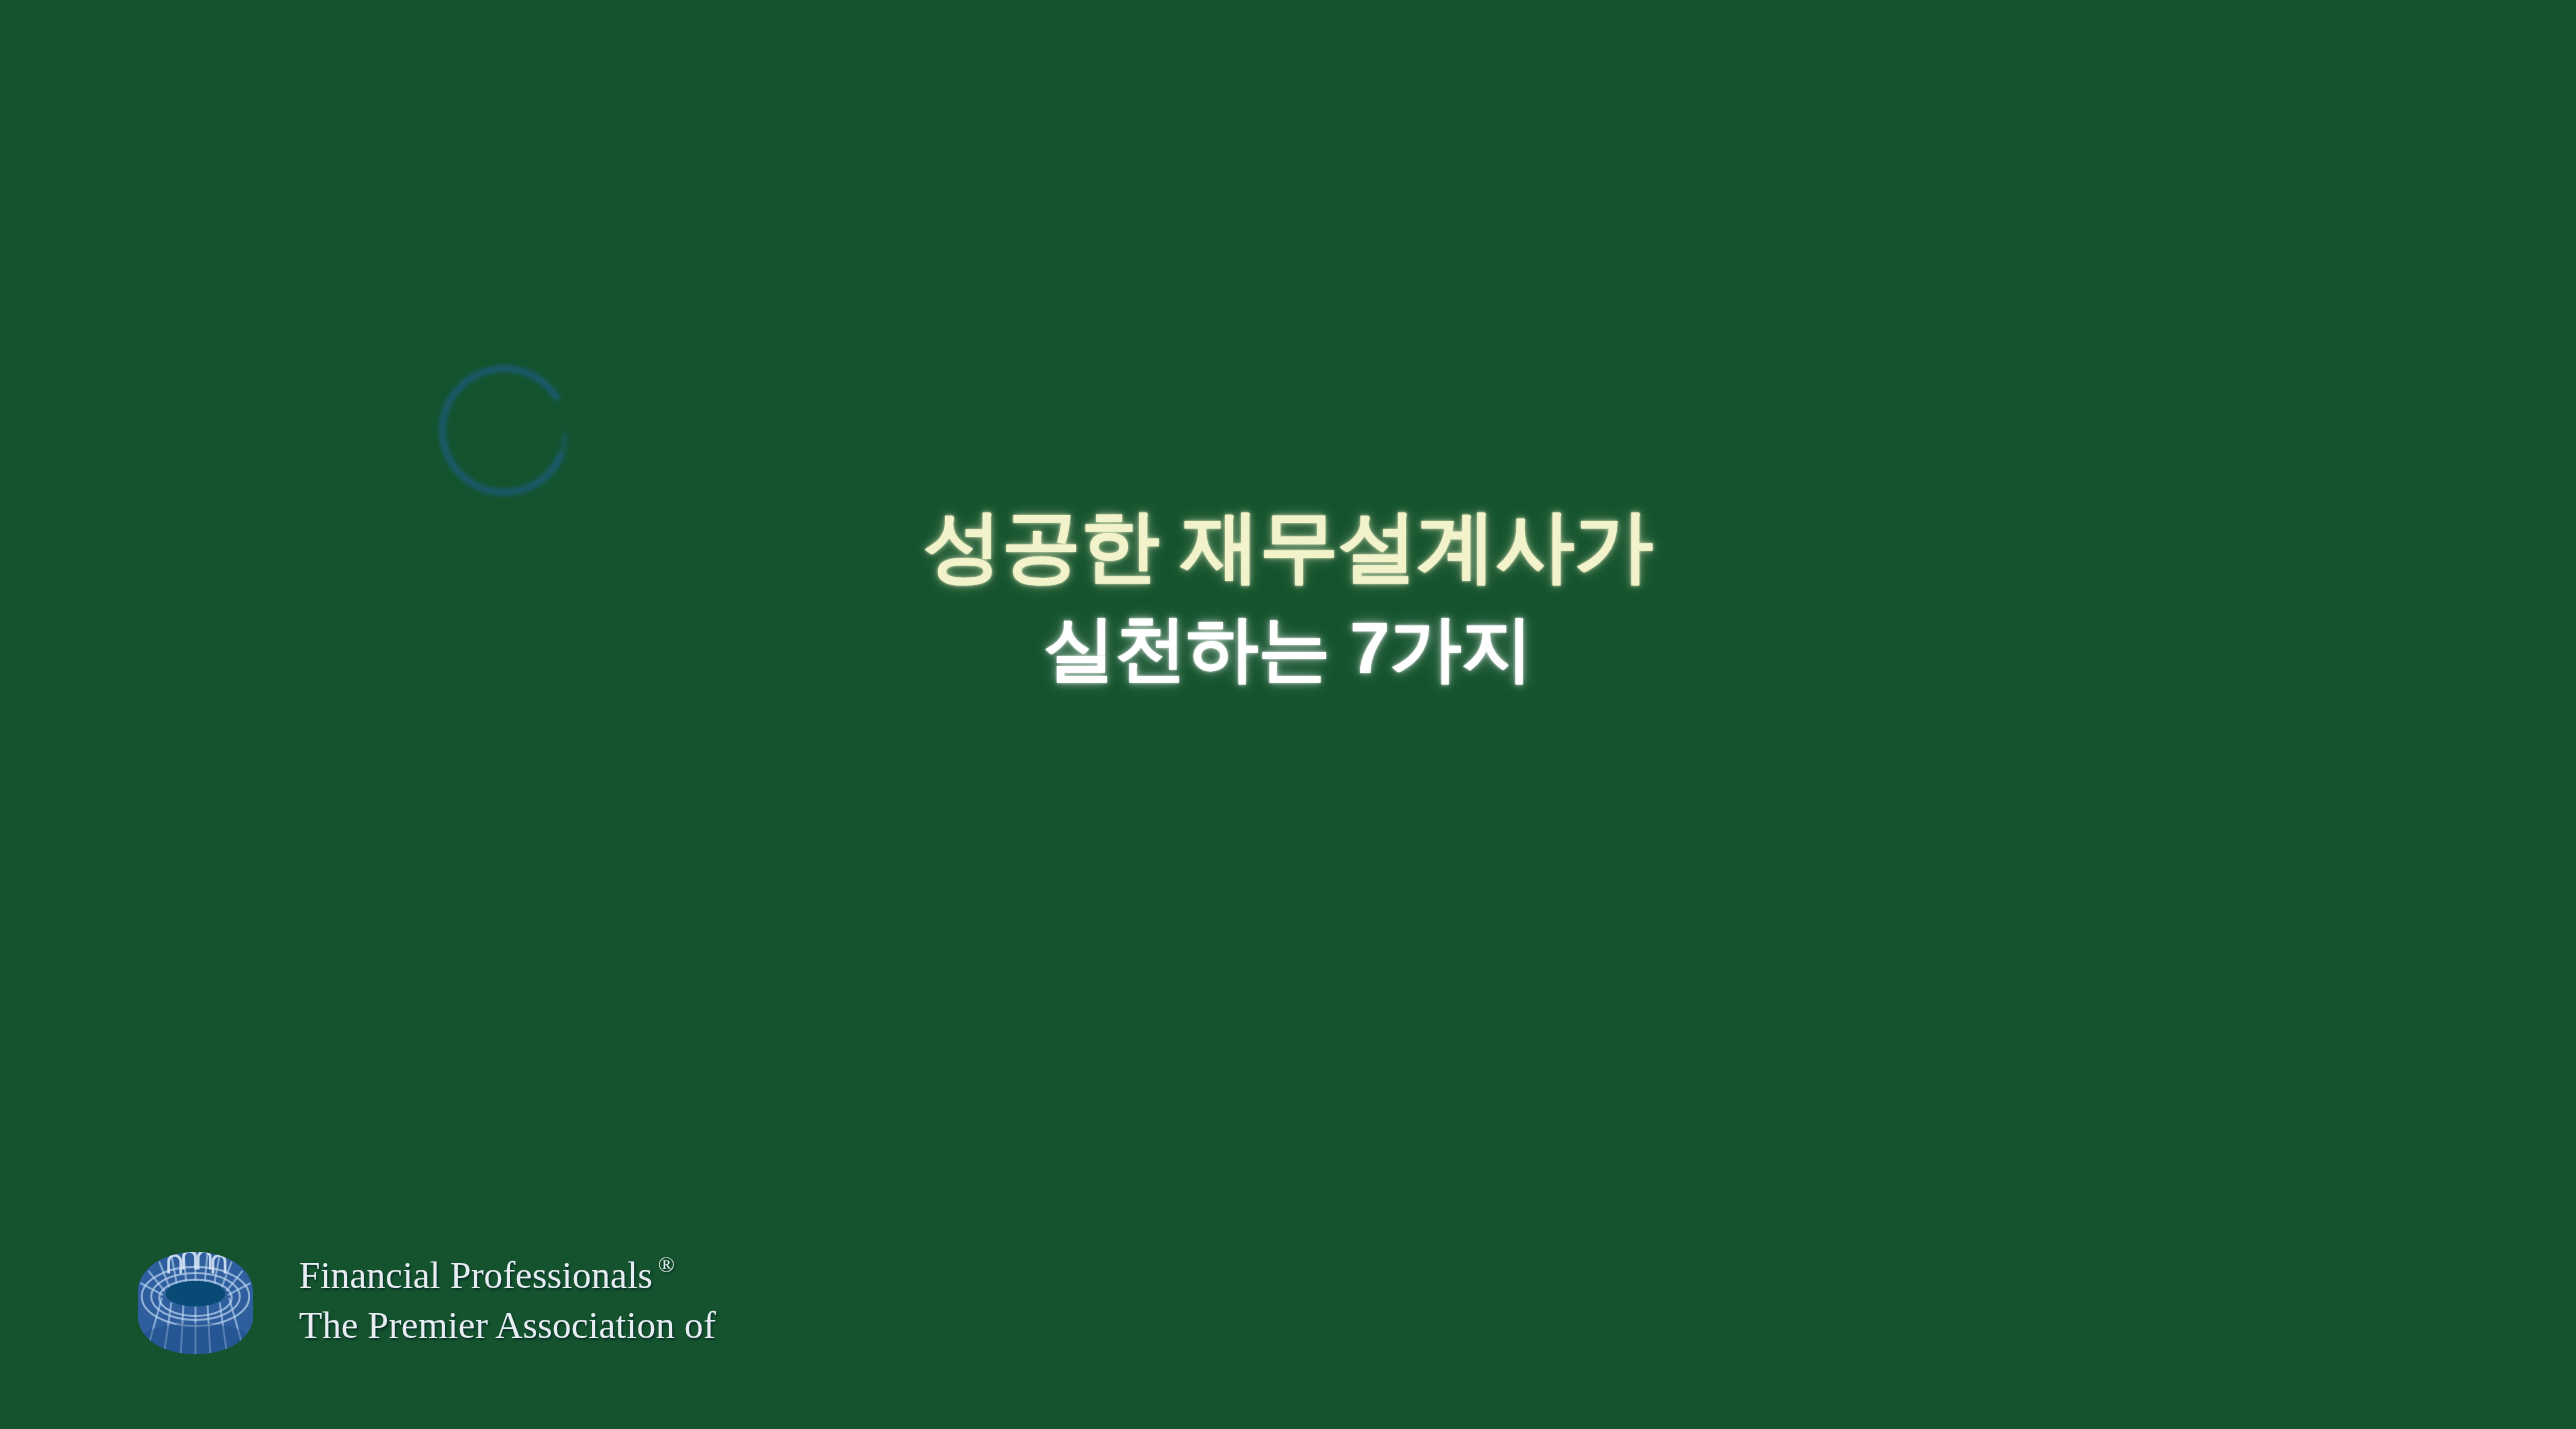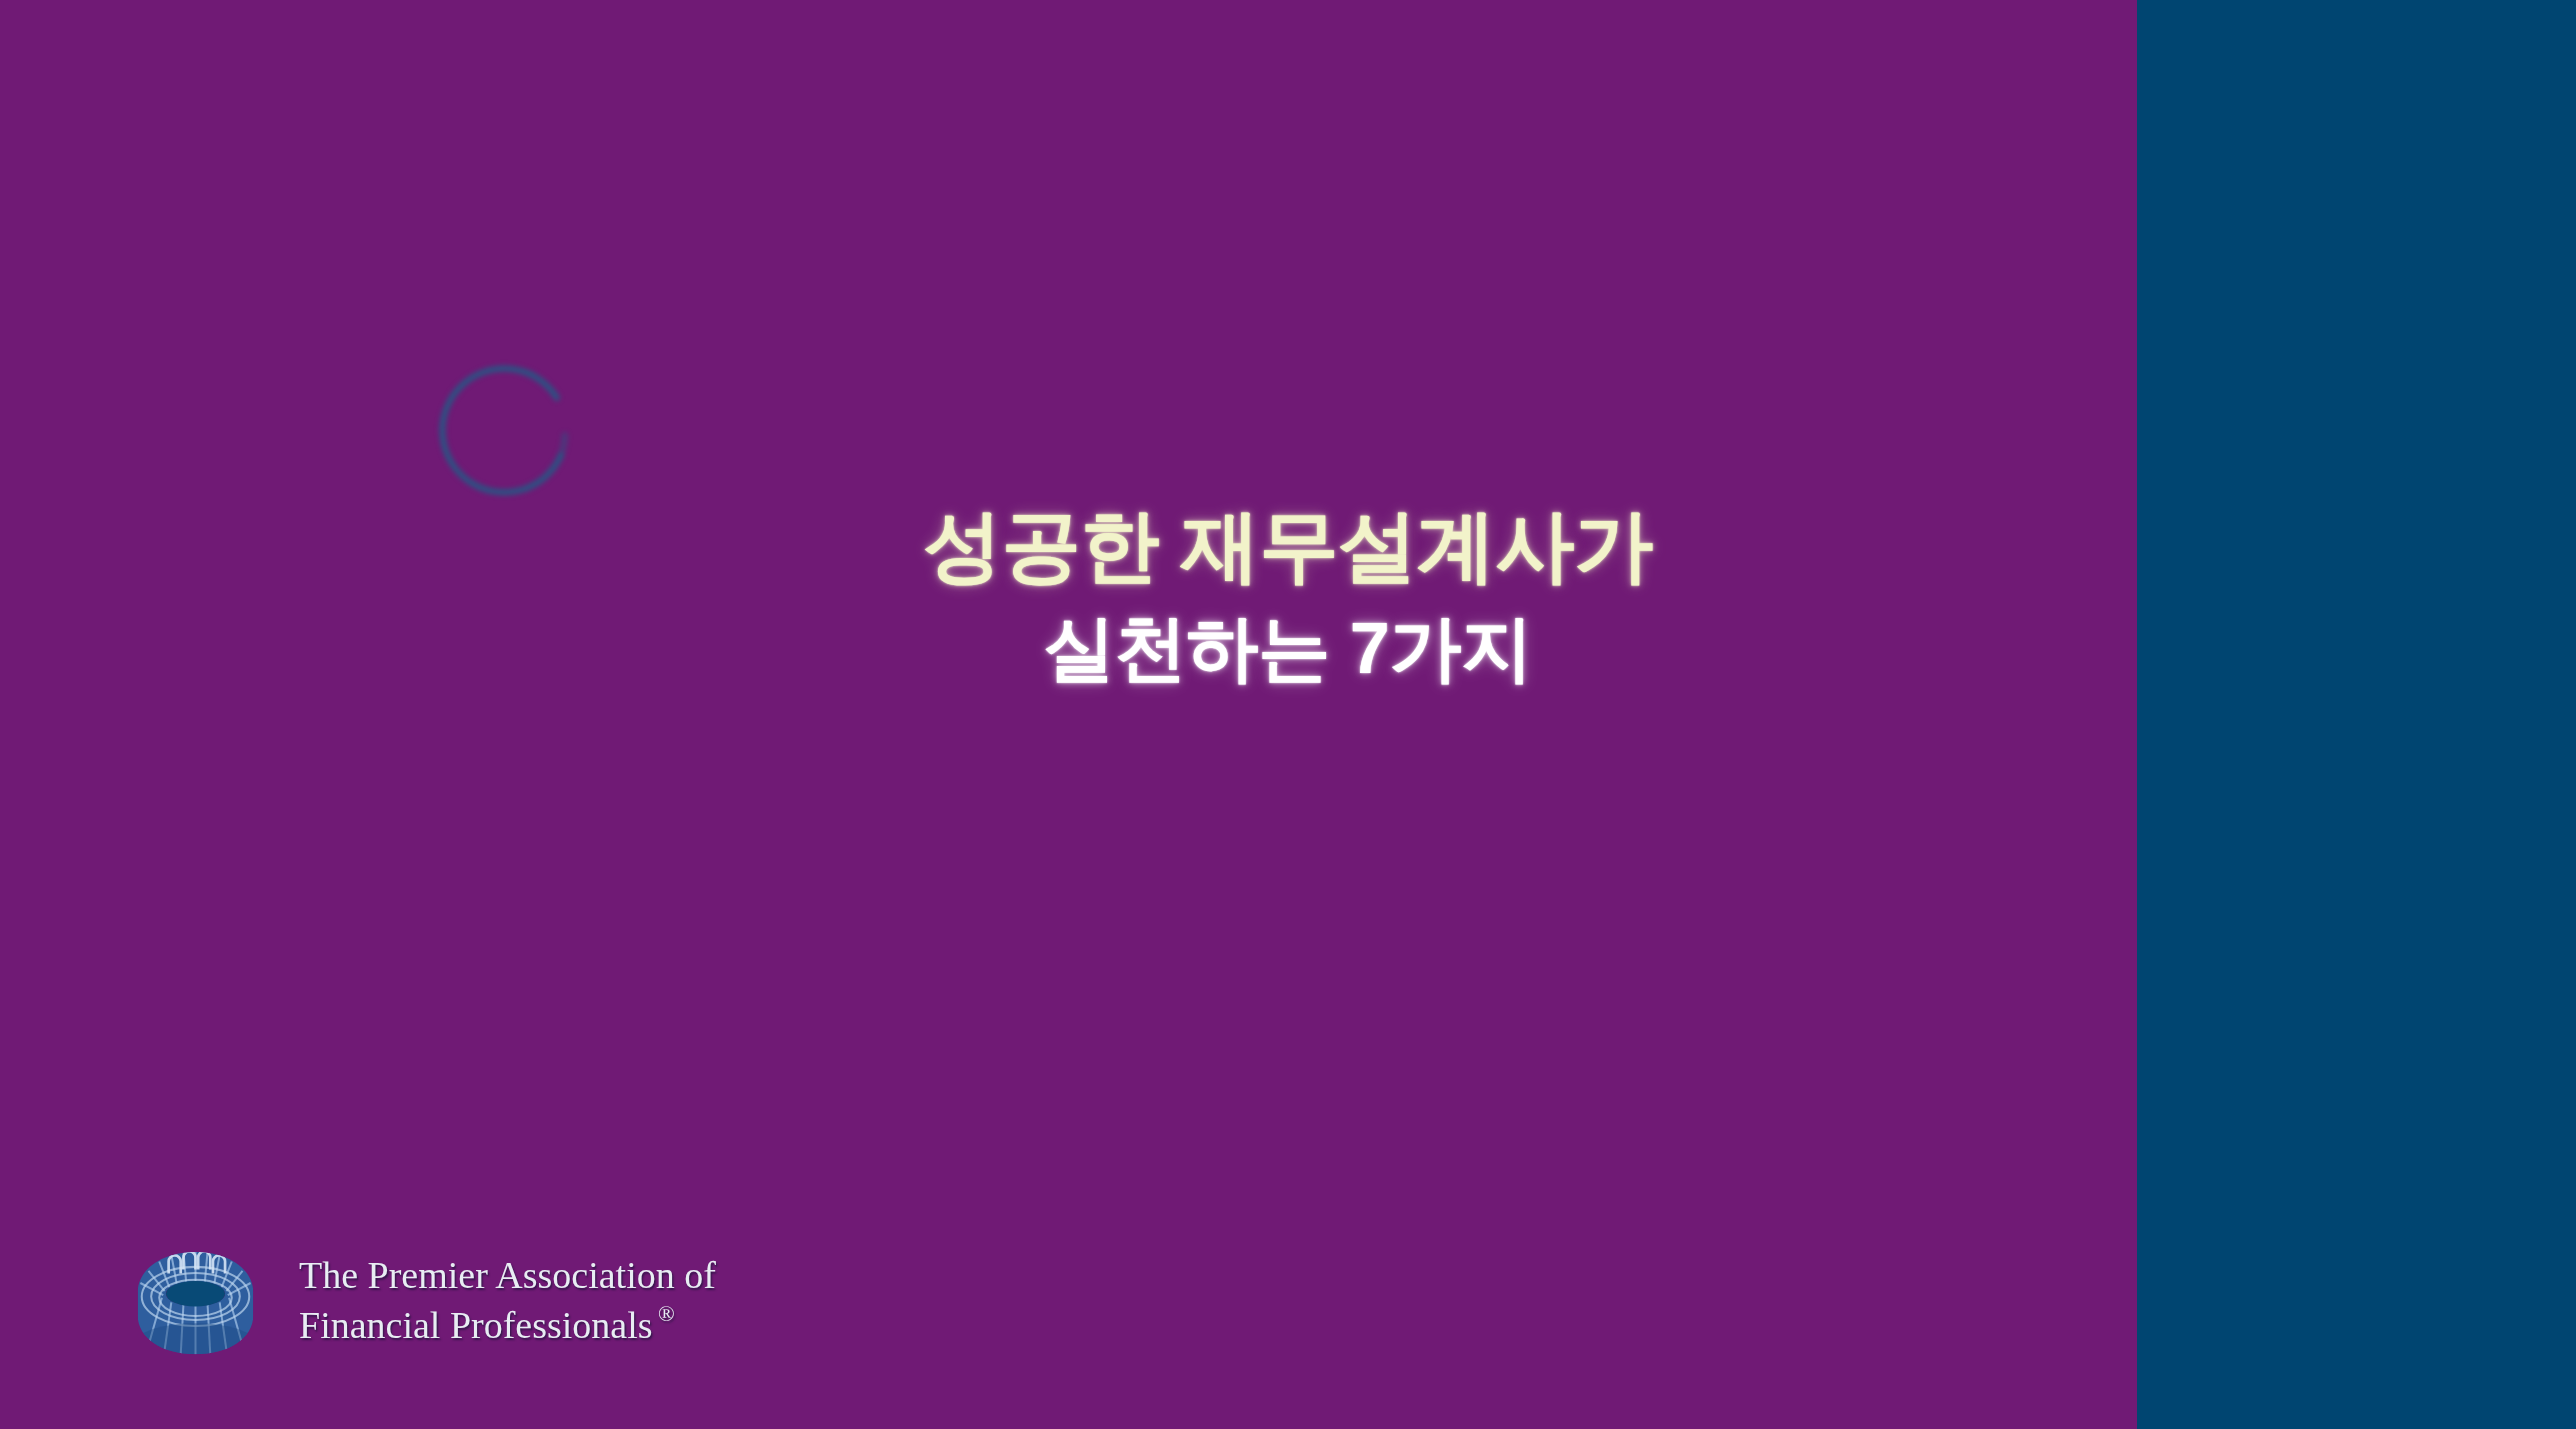--- a/index.html
+++ b/index.html
@@ -3,23 +3,23 @@
 <meta charset="utf-8">
 <style>
   html, body {
     margin: 0;
     padding: 0;
     background: #004571;
   }
 
   #stage {
     position: relative;
-    width: 2137px;
+    width: 2576px;
     height: 1430px;
-    background: #701a75;
+    background: #14532d;
     overflow: hidden;
     font-family: "Liberation Sans", sans-serif;
     text-decoration: underline;
   }
 
   
   #spinner-wrap {
     position: absolute;
     left: 429px;
     top: 356px;
@@ -210,22 +210,22 @@
 
           <ellipse cx="96" cy="150" rx="86" ry="26" fill="#1D4C85" opacity="0.45"></ellipse>
         </g>
 
         <ellipse cx="96" cy="80" rx="44" ry="19" fill="#084A76"></ellipse>
       </svg>
     </div>
 
 
     <div id="logo-tagline">
-      <span class="tag-row">The Premier Association of</span>
       <span class="tag-row">
         <span>Financial Professionals</span><span id="tagline-reg">®</span>
       </span>
+      <span class="tag-row">The Premier Association of</span>
     </div>
 
   </div>
 
 </div>
 
 
 </body></html>

